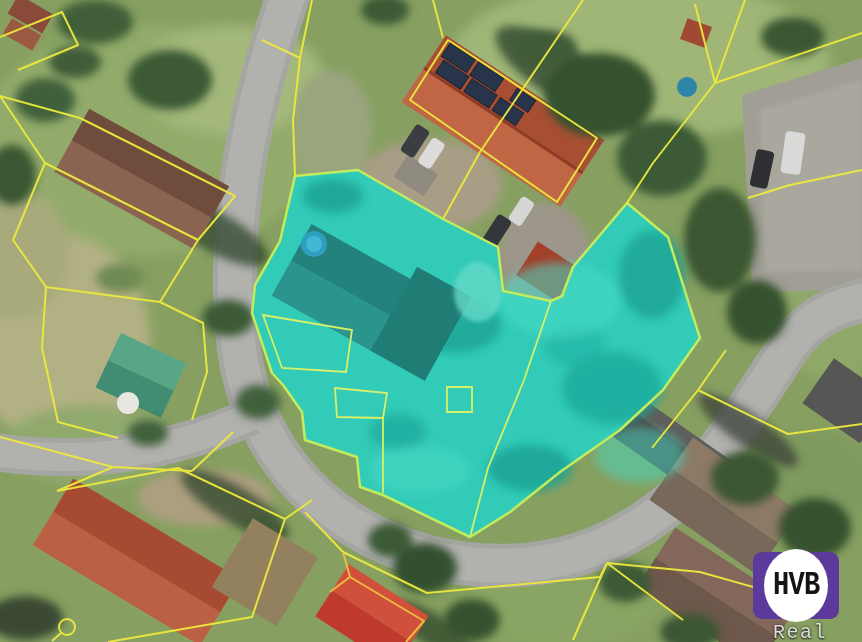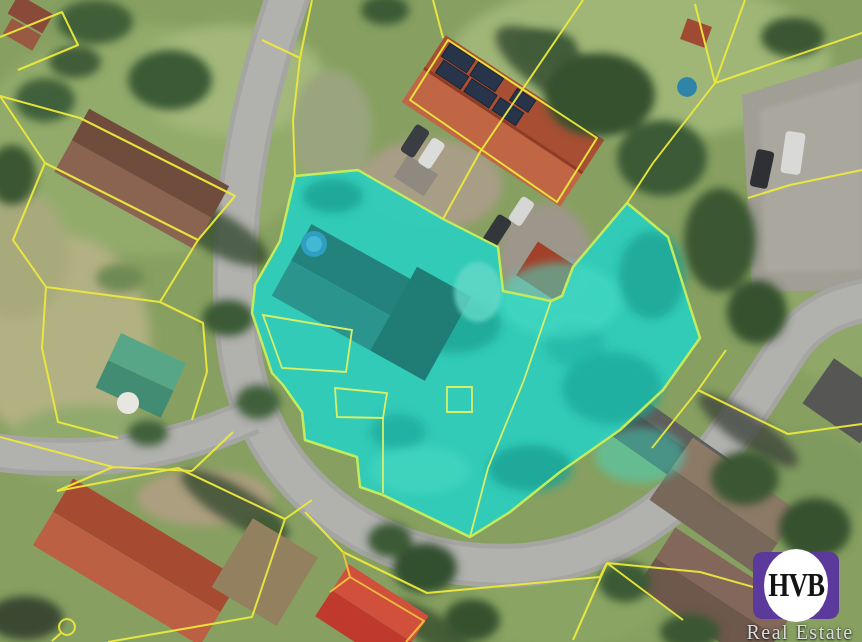--- a/index.html
+++ b/index.html
@@ -1,17 +1,17 @@
 <!DOCTYPE html>
 <html><head>
 <meta charset="utf-8">
 <style>
   html,body{margin:0;padding:0;background:#222;}
   .stage{position:relative;width:862px;height:642px;overflow:hidden;
-         font-family:Liberation Serif, serif;background:#0c4a6e;}
+         font-family:Liberation Mono, monospace;background:#0c4a6e;}
   .stage svg{position:absolute;inset:0;display:block;}
   
   .logo{position:absolute;left:742px;top:548px;width:116px;height:94px;}
   .logo-square{position:absolute;left:11px;top:4px;width:86px;height:67px;
                background:#5c3a9c;border-radius:9px;}
   .logo-circle{position:absolute;left:11px;top:-3px;width:64px;height:73px;
                background:#ffffff;border-radius:50%;
                display:flex;align-items:center;justify-content:center;}
   .logo-text{font-weight:700;font-size:33px;color:#141414;letter-spacing:-1px;
              transform:scaleX(.82);}

